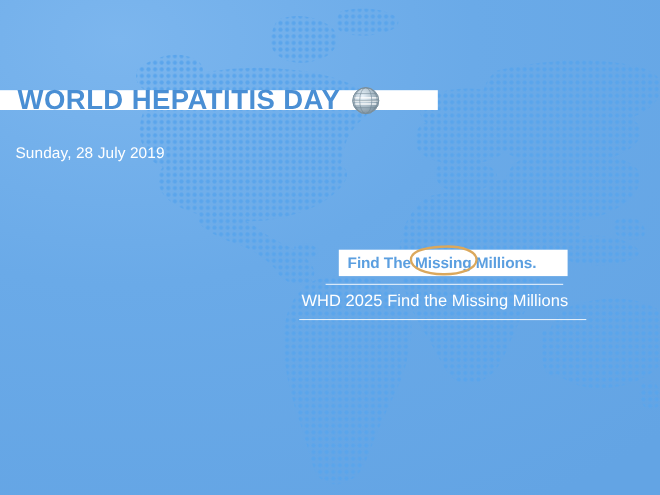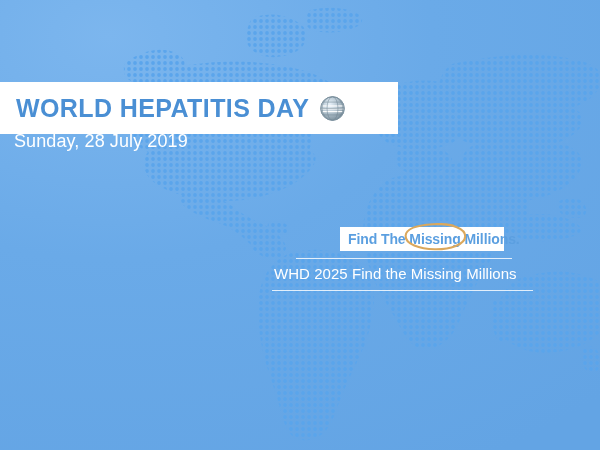--- a/index.html
+++ b/index.html
@@ -33,21 +33,21 @@
     width: 600px;
     height: 450px;
   }
 
   
   #title-bar {
     position: absolute;
     left: 0;
     top: 82px;
     width: 398px;
-    height: 52px;
+    height: 18px;
     background: #ffffff;
     display: flex;
     align-items: center;
     box-sizing: border-box;
     padding-left: 16px;
   }
   #title-text {
     font-size: 25px;
     font-weight: bold;
     letter-spacing: 0.4px;
@@ -61,39 +61,38 @@
     height: 27px;
     flex: 0 0 auto;
     display: block;
   }
 
   
   #event-date {
     position: absolute;
     left: 14px;
     top: 131px;
-    font-size: 18px;
+    font-size: 14px;
     color: #ffffff;
     letter-spacing: 0.1px;
     white-space: nowrap;
   }
 
   
   #slogan-banner {
     position: absolute;
     left: 308px;
     top: 227px;
-    width: 164px;
+    width: 208px;
     height: 24px;
     background: #ffffff;
     display: flex;
     align-items: center;
     box-sizing: border-box;
     padding-left: 8px;
-    margin-left: 32px;
   }
   #slogan-text {
     position: relative;
     z-index: 2;
     font-size: 14px;
     font-weight: bold;
     color: #5b9fe0;
     white-space: nowrap;
     letter-spacing: -0.1px;
   }

